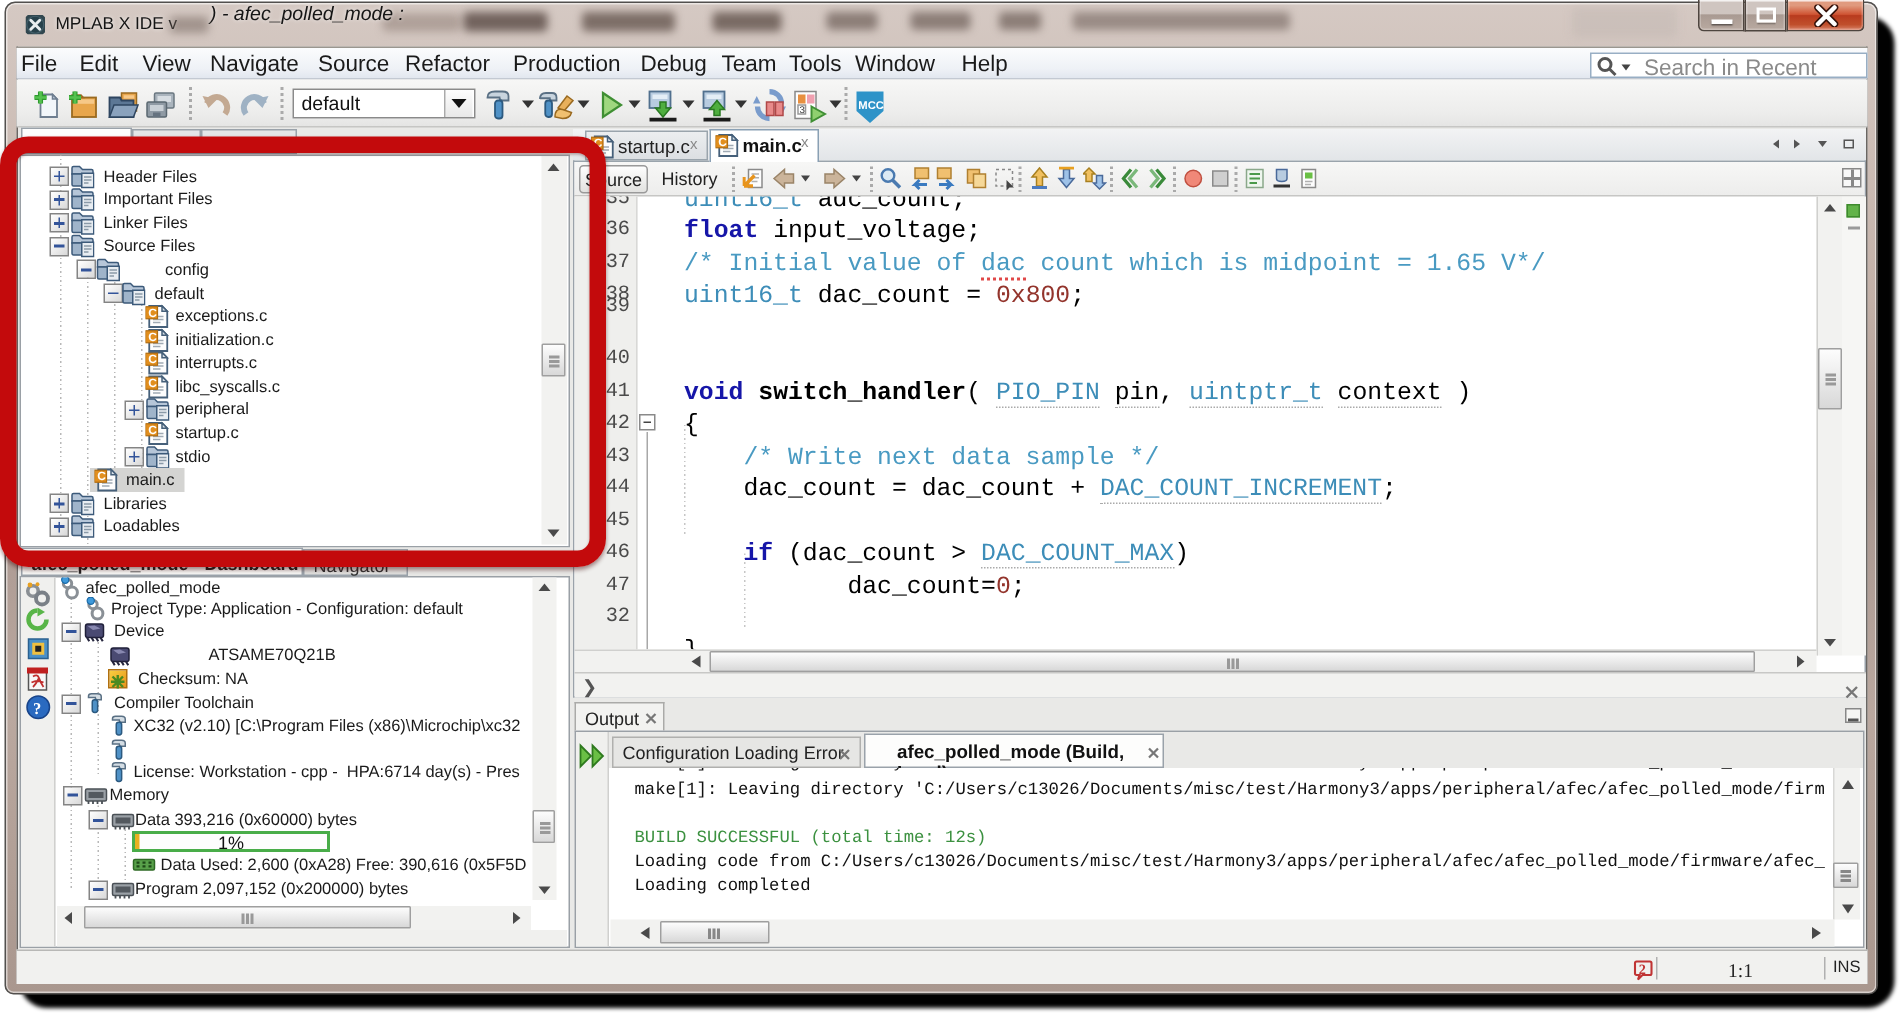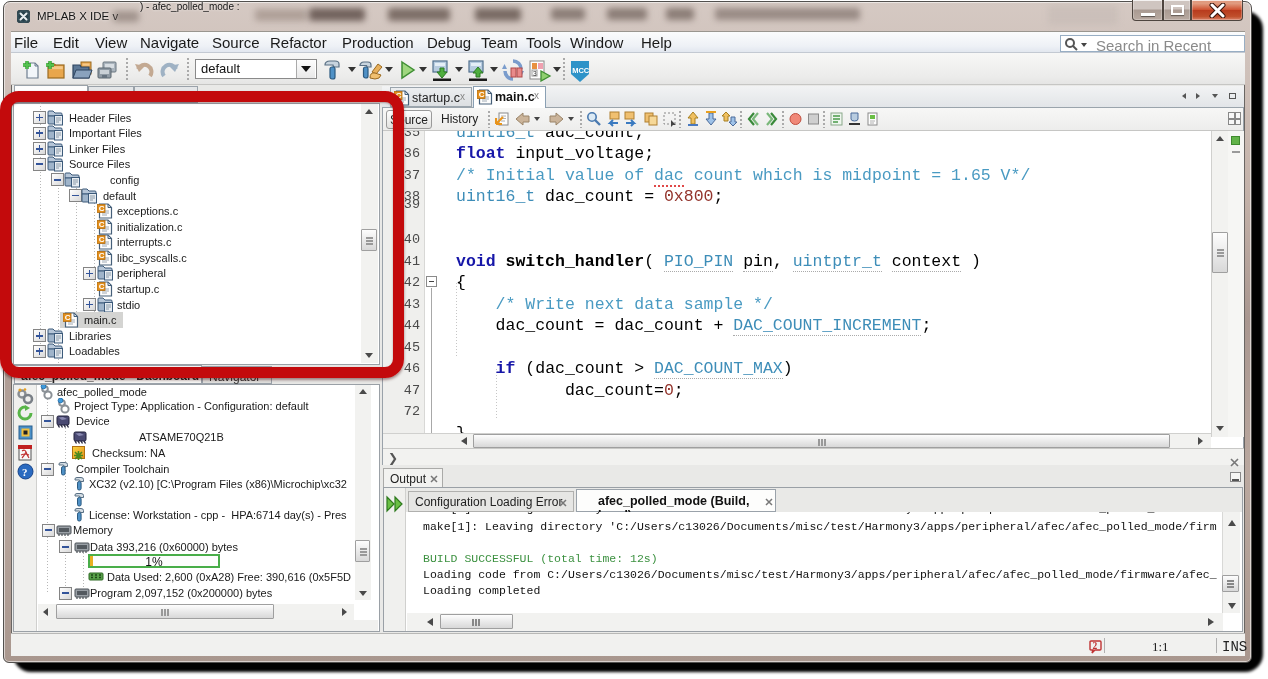--- a/index.html
+++ b/index.html
@@ -78,21 +78,21 @@
   <div class="smudge" style="left:604px;top:7px;width:40px;height:12px;background:rgba(92,76,70,.6);"></div>
   <div class="smudge" style="left:663px;top:7px;width:28px;height:12px;background:rgba(92,76,70,.6);"></div>
   <div class="smudge" style="left:712px;top:7px;width:145px;height:12px;background:rgba(95,80,73,.5);"></div>
   <div class="smudge" style="left:1045px;top:4px;width:70px;height:20px;background:rgba(190,180,175,.4);"></div>
   <svg id="mxicon" class="abs" viewBox="0 0 17 17">
     <path d="M2 0 L15 0 L17 2 L17 15 L15 17 L2 17 L0 15 L0 2 Z" fill="#31474f"></path>
     <circle cx="8.5" cy="8.5" r="7.4" fill="#27414b" stroke="#44616c" stroke-width="1"></circle>
     <path d="M4.6 4.6 L12.4 12.4 M12.4 4.6 L4.6 12.4" stroke="#e8eef0" stroke-width="2.6" stroke-linecap="round"></path>
   </svg>
   <div id="wtitle" class="abs">MPLAB X IDE v</div>
-  <div class="abs" style="left:137px;top:0;font-size:10px;color:#151515;text-shadow:0 0 3px rgba(255,255,255,.8);">) - afec_polled_mode : </div>
+  <div class="abs" style="left:137px;top:0;font-size:13px;color:#151515;text-shadow:0 0 3px rgba(255,255,255,.8);font-style:italic;">) - afec_polled_mode : </div>
   <div class="smudge" style="left:110px;top:10px;width:26px;height:11px;background:rgba(120,105,98,.55);"></div>
 </div>
 <div id="btnmin" class="capbtn">
       <div class="abs" style="left:8px;top:13px;width:14px;height:3px;background:#fff;box-shadow:0 1px 1px rgba(0,0,0,.5);"></div>
     </div>
 <div id="btnmax" class="capbtn">
       <div class="abs" style="left:7px;top:5px;width:13px;height:10px;border:2px solid #fff;box-shadow:0 1px 1px rgba(0,0,0,.4);"></div>
     </div>
 <div id="btnclose" class="capbtn">
       <svg class="abs" style="left:17px;top:3px;" width="17" height="15" viewBox="0 0 17 15">
@@ -645,21 +645,21 @@
  <div class="gut" style="left:0px;top:55.25px;">38</div>
  <div class="gut" style="left:0px;top:63px;">39</div>
  <div class="gut" style="left:0px;top:98.25px;">40</div>
  <div class="gut" style="left:0px;top:119.75px;">41</div>
  <div class="gut" style="left:0px;top:141.25px;">42</div>
  <div class="gut" style="left:0px;top:162.75px;">43</div>
  <div class="gut" style="left:0px;top:184.25px;">44</div>
  <div class="gut" style="left:0px;top:205.75px;">45</div>
  <div class="gut" style="left:0px;top:227.25px;">46</div>
  <div class="gut" style="left:0px;top:248.75px;">47</div>
- <div class="gut" style="left:0px;top:270.25px;">72</div>
+ <div class="gut" style="left:0px;top:270.25px;">32</div>
     </div>
 
 <div class="abs" style="left:383px;top:131px;width:828px;height:302px;overflow:hidden;">
   <div class="abs" style="left:48px;top:157px;width:1px;height:145px;background:#a8a8a8;"></div>
   <div class="abs" style="left:73px;top:152px;width:1px;height:75px;background-image:repeating-linear-gradient(#c6c6c6 0 1px,transparent 1px 3px);"></div>
   <div class="abs" style="left:112.5px;top:238px;width:1px;height:50px;background-image:repeating-linear-gradient(#c6c6c6 0 1px,transparent 1px 3px);"></div>
   <div class="cl" style="left:73px;top:-9.25px;"><span class="lb">uint16_t</span> adc_count;</div>
   <div class="cl" style="left:73px;top:12.25px;"><span class="kw">float</span> input_voltage;</div>
   <div class="cl" style="left:73px;top:33.75px;"><span class="cm">/* Initial value of <span class="rw">dac</span> count which is midpoint = 1.65 V*/</span></div>
   <div class="cl" style="left:73px;top:55.25px;"><span class="lb">uint16_t</span> dac_count = <span class="num">0x800</span>;</div>
@@ -782,16 +782,16 @@
 </div>
 
 <div class="abs" style="left:11px;top:633px;width:1234px;height:23px;background:#f1f1ef;border-top:1px solid #b8b8b6;">
   <svg class="abs" style="left:1077px;top:6px;" width="15" height="15" viewBox="0 0 15 15">
     <path d="M2 2 Q2 1 3 1 L12 1 Q13 1 13 2 L13 9 Q13 10 12 10 L7 10 L4 13 L5 10 L3 10 Q2 10 2 9 Z" fill="none" stroke="#c03434" stroke-width="1.4"></path>
     <text x="4.5" y="9" font-size="9.5" font-weight="bold" fill="#c03434" font-family="Liberation Serif">2</text>
   </svg>
   <div class="abs" style="left:1093px;top:4px;width:1px;height:15px;background:#b0b0b0;"></div>
   <div class="abs" style="left:1141px;top:5px;font-size:13px;color:#222;font-family:'Liberation Serif',serif;">1:1</div>
   <div class="abs" style="left:1205px;top:4px;width:1px;height:15px;background:#b0b0b0;"></div>
-  <div class="abs" style="left:1211px;top:5px;font-size:14px;color:#222;font-family:Liberation Mono, monospace;">INS</div>
+  <div class="abs" style="left:1211px;top:5px;font-size:11px;color:#222;font-family:Liberation Sans, sans-serif;">INS</div>
 </div>
 <div id="redrect" class="abs"></div>
 </div>
 
 </body></html>

